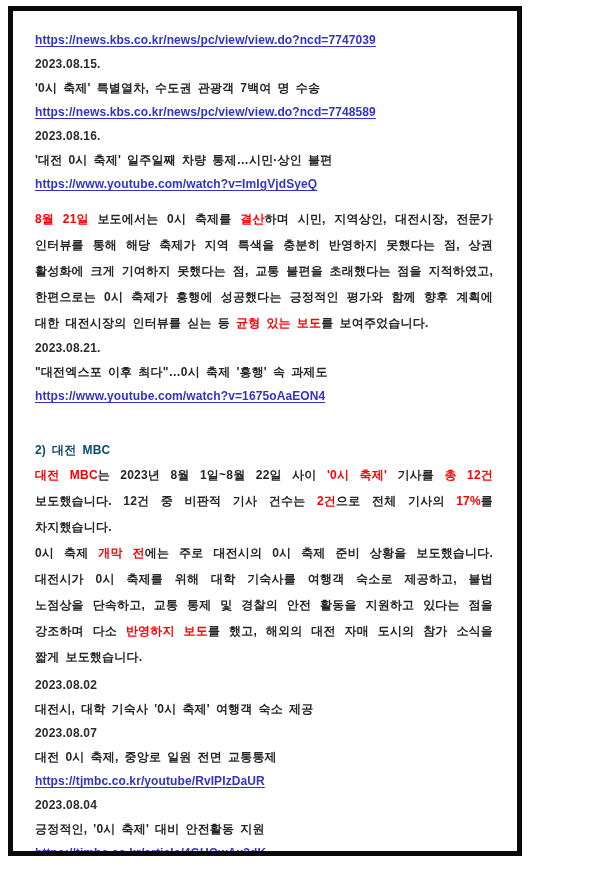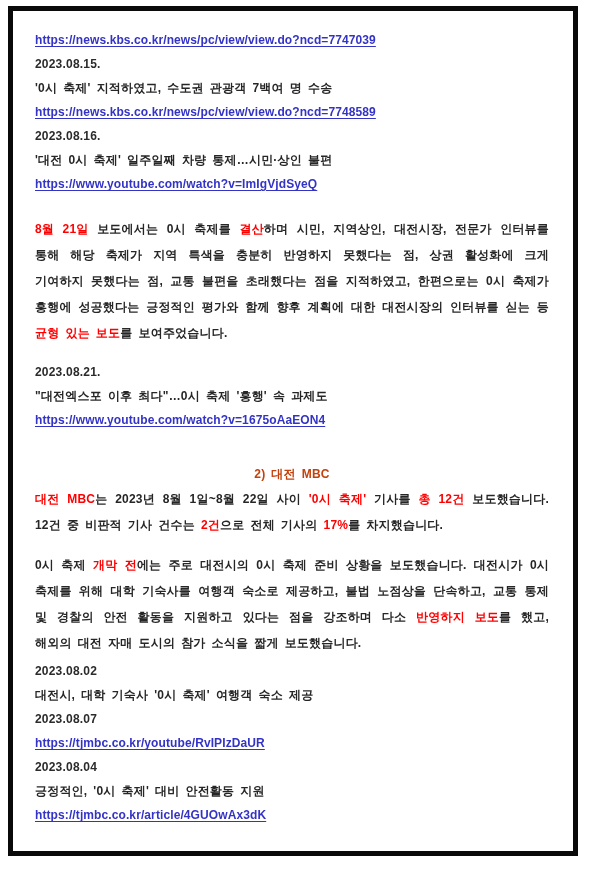--- a/index.html
+++ b/index.html
@@ -2,21 +2,21 @@
 <html><head>
 <meta charset="utf-8">
 <style>
   * { margin: 0; padding: 0; box-sizing: border-box; }
   html, body { width: 600px; height: 872px; background: #fff; }
   body { font-family: "Liberation Sans", "DejaVu Sans", sans-serif; }
 
   .page-frame {
     position: absolute;
     left: 8px; top: 6px;
-    width: 570px; height: 850px;
+    width: 514px; height: 850px;
     border: 5px solid #0a0a0a;
     background: #ffffff;
     padding: 17px 24px 10px 22px;
     overflow: hidden;
   }
 
   .doc {
     color: #262626;
     font-size: 12px;
     font-weight: 700;
@@ -33,66 +33,67 @@
     cursor: pointer;
     font-weight: 600;
     letter-spacing: 0.1px;
     word-spacing: 0;
   }
 
   .doc-date { color: #2b2b2b; }
 
   .doc-title { color: #262626; }
 
-  .doc-heading { color: #c2410c; line-height: 24px; text-align: center; }
+  .doc-heading { color: #0c4a6e; line-height: 24px; }
 
   .para {
     line-height: 26px;
     text-align: justify;
     word-break: keep-all;
     color: #262626;
   }
 
   .run-red { color: #ff0000; }
   .run-normal { color: #262626; }
 
   
-  .mt-para    { margin-top: 20px; }
-  .mt-sm      { margin-top: 14px; }
+  .mt-para    { margin-top: 10px; }
+  .mt-sm      { margin-top: 0; }
   .mt-section { margin-top: 30px; }
   .mt-xs      { margin-top: 3px; }
 </style>
 </head>
 <body>
 
 <div class="page-frame">
   <div class="doc">
 
     <div class="line"><a class="doc-link">https://news.kbs.co.kr/news/pc/view/view.do?ncd=7747039</a></div>
     <div class="line doc-date">2023.08.15.</div>
-    <div class="line doc-title">'0시 축제' 지적하였고, 수도권 관광객 7백여 명 수송</div>
+    <div class="line doc-title">'0시 축제' 특별열차, 수도권 관광객 7백여 명 수송</div>
     <div class="line"><a class="doc-link">https://news.kbs.co.kr/news/pc/view/view.do?ncd=7748589</a></div>
     <div class="line doc-date">2023.08.16.</div>
     <div class="line doc-title">'대전 0시 축제' 일주일째 차량 통제…시민·상인 불편</div>
     <div class="line"><a class="doc-link">https://www.youtube.com/watch?v=ImIgVjdSyeQ</a></div>
 
     <div class="para mt-para"><span class="run-red">8월 21일</span><span class="run-normal"> 보도에서는 0시 축제를 </span><span class="run-red">결산</span><span class="run-normal">하며 시민, 지역상인, 대전시장, 전문가 인터뷰를 통해 해당 축제가 지역 특색을 충분히 반영하지 못했다는 점, 상권 활성화에 크게 기여하지 못했다는 점, 교통 불편을 초래했다는 점을 지적하였고, 한편으로는 0시 축제가 흥행에 성공했다는 긍정적인 평가와 함께 향후 계획에 대한 대전시장의 인터뷰를 싣는 등 </span><span class="run-red">균형 있는 보도</span><span class="run-normal">를 보여주었습니다.</span></div>
 
     <div class="line doc-date mt-sm">2023.08.21.</div>
     <div class="line doc-title">"대전엑스포 이후 최다"…0시 축제 '흥행' 속 과제도</div>
     <div class="line"><a class="doc-link">https://www.youtube.com/watch?v=1675oAaEON4</a></div>
 
     <div class="doc-heading mt-section">2) 대전 MBC</div>
 
     <div class="para"><span class="run-red">대전 MBC</span><span class="run-normal">는 2023년 8월 1일~8월 22일 사이 </span><span class="run-red">'0시 축제'</span><span class="run-normal"> 기사를 </span><span class="run-red">총 12건</span><span class="run-normal"> 보도했습니다. 12건 중 비판적 기사 건수는 </span><span class="run-red">2건</span><span class="run-normal">으로 전체 기사의 </span><span class="run-red">17%</span><span class="run-normal">를 차지했습니다.</span></div>
 
     <div class="para mt-sm"><span class="run-normal">0시 축제 </span><span class="run-red">개막 전</span><span class="run-normal">에는 주로 대전시의 0시 축제 준비 상황을 보도했습니다. 대전시가 0시 축제를 위해 대학 기숙사를 여행객 숙소로 제공하고, 불법 노점상을 단속하고, 교통 통제 및 경찰의 안전 활동을 지원하고 있다는 점을 강조하며 다소 </span><span class="run-red">반영하지 보도</span><span class="run-normal">를 했고, 해외의 대전 자매 도시의 참가 소식을 짧게 보도했습니다.</span></div>
 
     <div class="line doc-date mt-xs">2023.08.02</div>
     <div class="line doc-title">대전시, 대학 기숙사 '0시 축제' 여행객 숙소 제공</div>
     <div class="line doc-date">2023.08.07</div>
+    <div class="line doc-title">대전 0시 축제, 중앙로 일원 전면 교통통제</div>
     <div class="line"><a class="doc-link">https://tjmbc.co.kr/youtube/RvIPIzDaUR</a></div>
     <div class="line doc-date">2023.08.04</div>
     <div class="line doc-title">긍정적인, '0시 축제' 대비 안전활동 지원</div>
     <div class="line"><a class="doc-link">https://tjmbc.co.kr/article/4GUOwAx3dK</a></div>
 
   </div>
 </div>
 
 </body></html>

